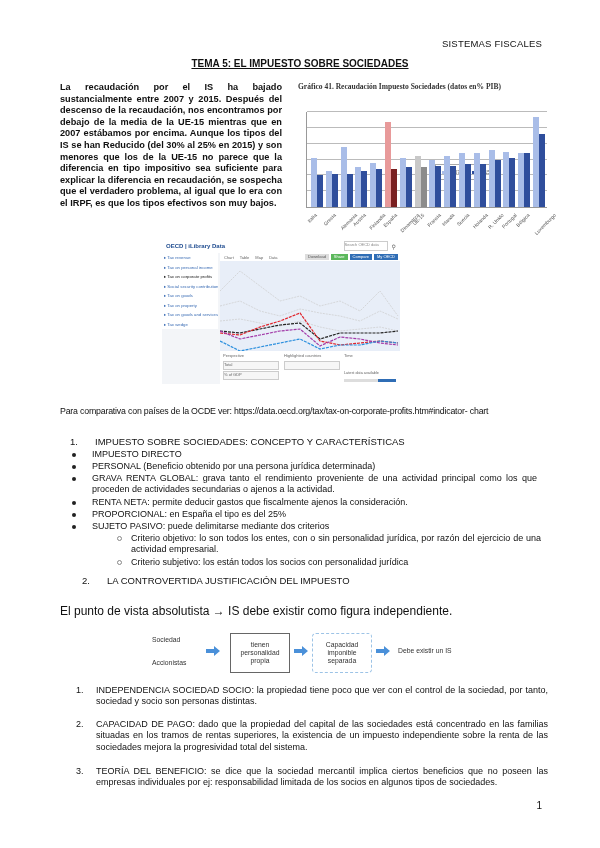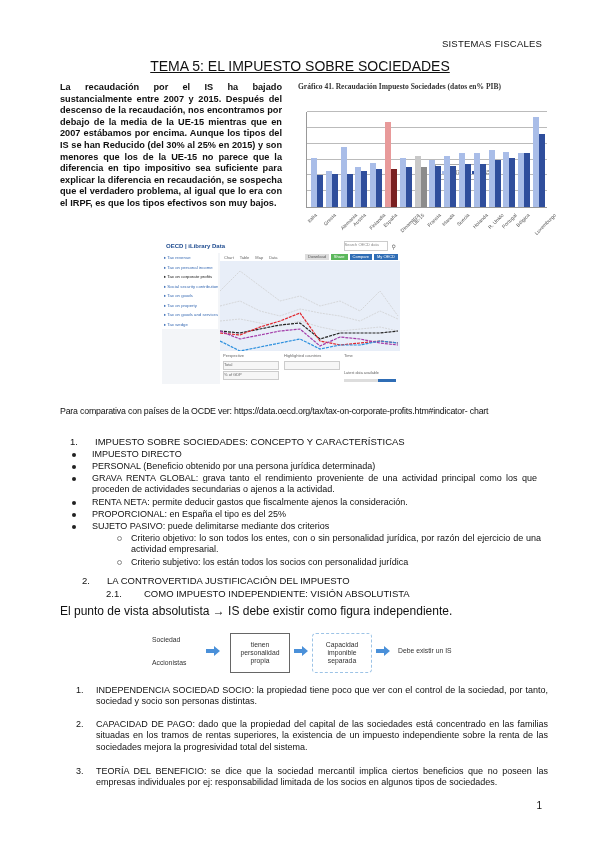--- a/index.html
+++ b/index.html
@@ -1,18 +1,18 @@
 <!DOCTYPE html>
 <html><head>
 <meta charset="utf-8">
 <style>
   body { margin:0; background:#fff; }
   .page { position:relative; width:600px; height:848px; background:#fff; font-family:"Liberation Sans", sans-serif; color:#111; overflow:hidden; }
   .hdr-right { position:absolute; top:38px; right:58px; font-size:9.5px; letter-spacing:0.2px; }
-  .title { position:absolute; top:58px; left:0; width:600px; text-align:center; font-size:14px; text-decoration:underline; }
+  .title { position:absolute; top:58px; left:0; width:600px; text-align:center; font-size:10px; text-decoration:underline;font-weight:bold; }
   .intro { position:absolute; left:60px; top:82px; width:222px; font-size:9.2px; line-height:11.6px; text-align:justify; }
   .intro .h { text-decoration:underline; font-weight:bold; display:block; font-size:9.5px; }
   .intro .p { font-weight:bold; }
   
   .barchart { position:absolute; left:296px; top:82px; width:255px; height:152px; }
   .barchart .ct { font-family:"Liberation Serif", serif; font-size:7.5px; font-weight:bold; color:#333; margin-left:2px; }
   .plot { position:absolute; left:10px; top:30px; width:240px; height:95px; border-left:1px solid #999; border-bottom:1px solid #999; }
   .gl { position:absolute; left:0; width:240px; height:1px; background:#bbb; }
   .grp { position:absolute; bottom:0; width:14px; height:100%; }
   .bar { position:absolute; bottom:0; width:6px; }
@@ -246,21 +246,20 @@
         <span class="circ"></span>
         <span class="t">Criterio objetivo: lo son todos los entes, con o sin personalidad jurídica, por razón del ejercicio de una actividad empresarial.</span>
       </div>
       <div class="sub" style="top: 557px;">
         <span class="circ"></span>
         <span class="t">Criterio subjetivo: los están todos los socios con personalidad jurídica</span>
       </div>
     </div>
 
   <div class="s2"><span class="n">2.</span><span>LA CONTROVERTIDA JUSTIFICACIÓN DEL IMPUESTO</span></div>
-  <div class="s21"><span class="n">2.1.</span><span>COMO IMPUESTO INDEPENDIENTE: VISIÓN ABSOLUTISTA</span></div>
   <div class="abs">El punto de vista absolutista → IS  debe existir como figura independiente.</div>
 
   <div class="diagram">
     <span style="position:absolute;left:2px;top:7px">Sociedad</span>
     <span style="position:absolute;left:2px;top:30px">Accionistas</span>
     <svg class="arrow" style="left:56px" viewBox="0 0 14 10">
         <polygon points="0,3 8,3 8,0 14,5 8,10 8,7 0,7" fill="#4a90d9"></polygon>
       </svg>
     <div class="box" style="left:80px;border:1.5px solid #666">tienen personalidad propia</div>
     <svg class="arrow" style="left:144px" viewBox="0 0 14 10">

